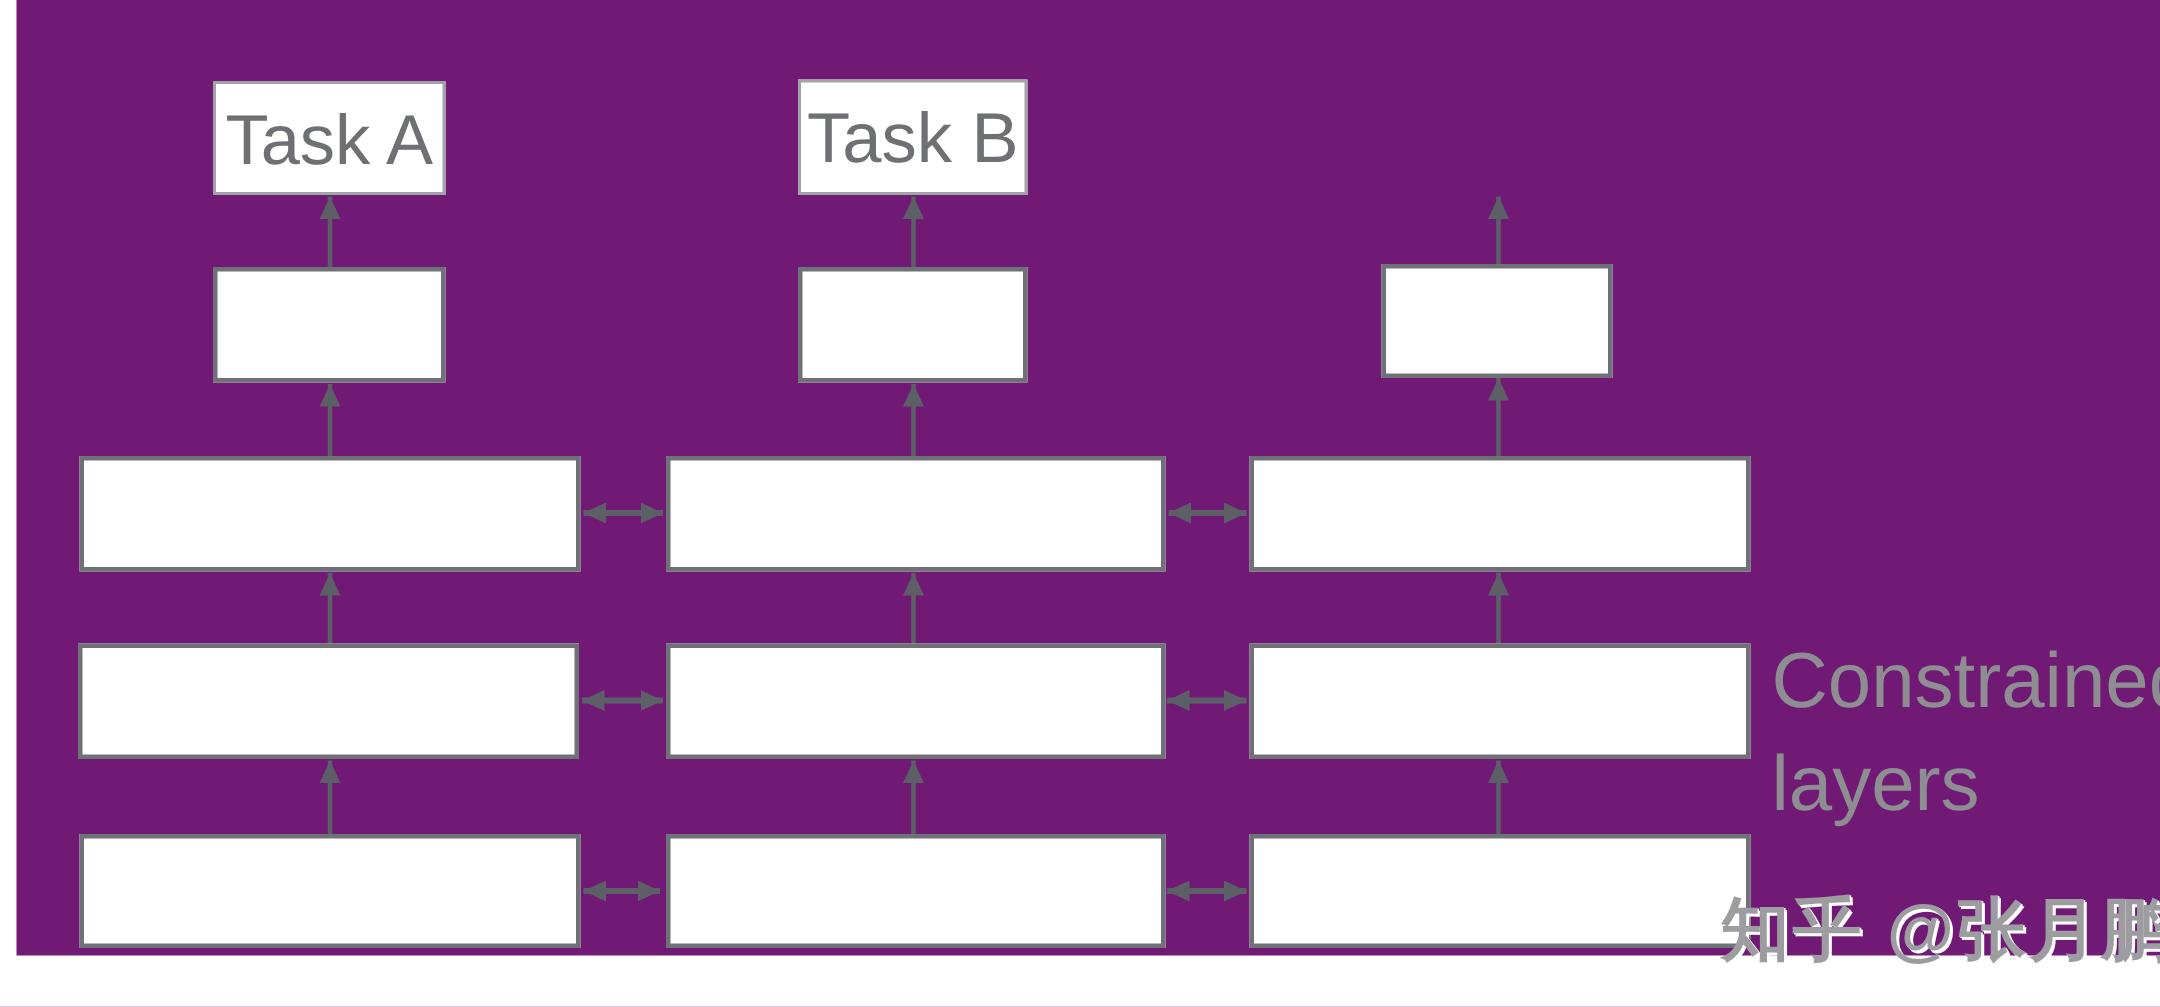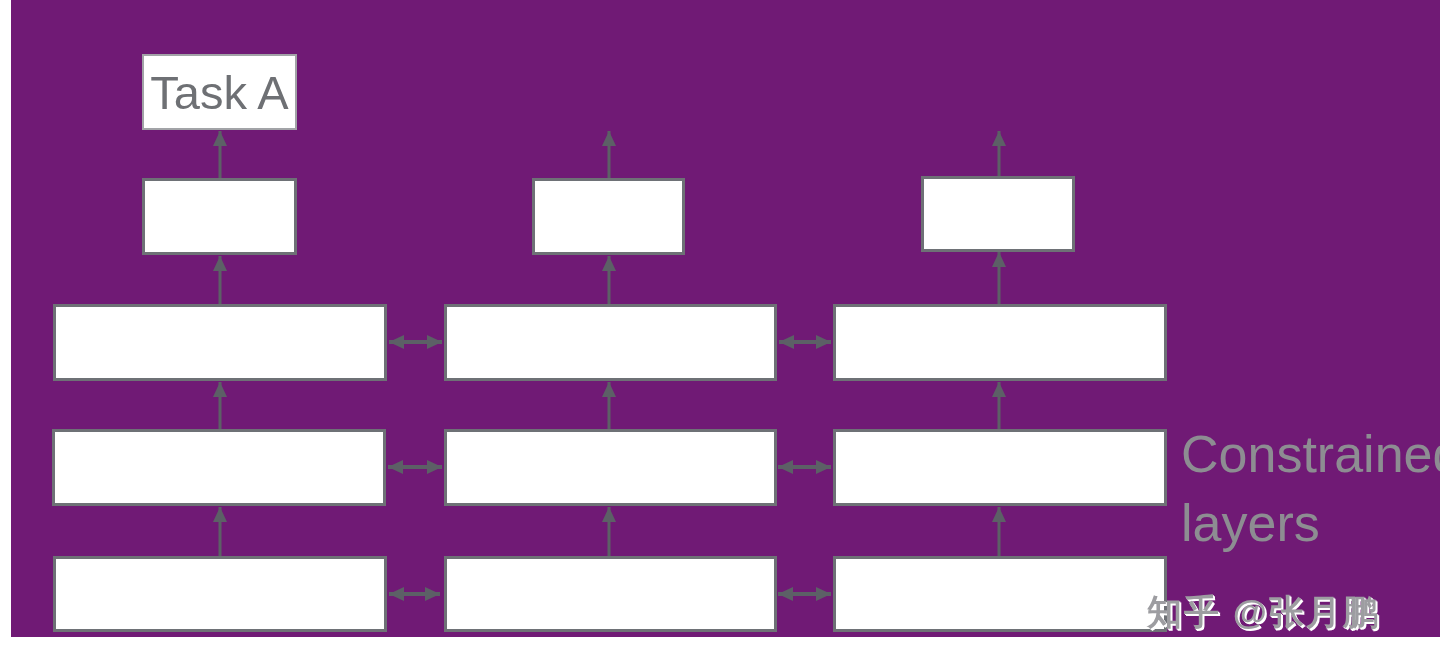--- a/index.html
+++ b/index.html
@@ -48,21 +48,21 @@
     color: #8d8d92;
     font-size: 52px;
     line-height: 1.32;
     z-index: 2;
   }
   .watermark {
     position: absolute;
     left: 1136px; top: 589px;
     width: 290px;
     color: #9d9da1;
-    font-size: 35px;
+    font-size: 46px;
     font-weight: 700;
     letter-spacing: 2px;
     white-space: nowrap;
     text-shadow: 2px 2px 0 #ffffff, 1px 1px 0 #ffffff;
     z-index: 3;
   }
 </style>
 </head>
 <body>
 
@@ -99,20 +99,23 @@
       <line x1="377" y1="467" x2="431" y2="467" marker-start="url(#ah)" marker-end="url(#ah)"></line>
       <line x1="767" y1="467" x2="820" y2="467" marker-start="url(#ah)" marker-end="url(#ah)"></line>
       <line x1="378" y1="594" x2="429" y2="594" marker-start="url(#ah)" marker-end="url(#ah)"></line>
       <line x1="767" y1="594" x2="820" y2="594" marker-start="url(#ah)" marker-end="url(#ah)"></line>
     </g>
   </svg>
 
   <div class="box task-box" style="left:131px; top:54px; width:155px; height:76px">
     <span class="task-label">Task A</span>
   </div>
+  <div class="box task-box" style="left:521px; top:53px; width:153px; height:77px">
+    <span class="task-label">Task B</span>
+  </div>
 
   <div class="box" style="left:131px; top:178px; width:155px; height:77px"></div>
   <div class="box" style="left:521px; top:178px; width:153px; height:77px"></div>
   <div class="box" style="left:910px; top:176px; width:154px; height:76px"></div>
 
   <div class="box" style="left:42px;  top:304px; width:334px; height:77px"></div>
   <div class="box" style="left:433px; top:304px; width:333px; height:77px"></div>
   <div class="box" style="left:822px; top:304px; width:334px; height:77px"></div>
 
   <div class="box" style="left:41px;  top:429px; width:334px; height:77px"></div>

